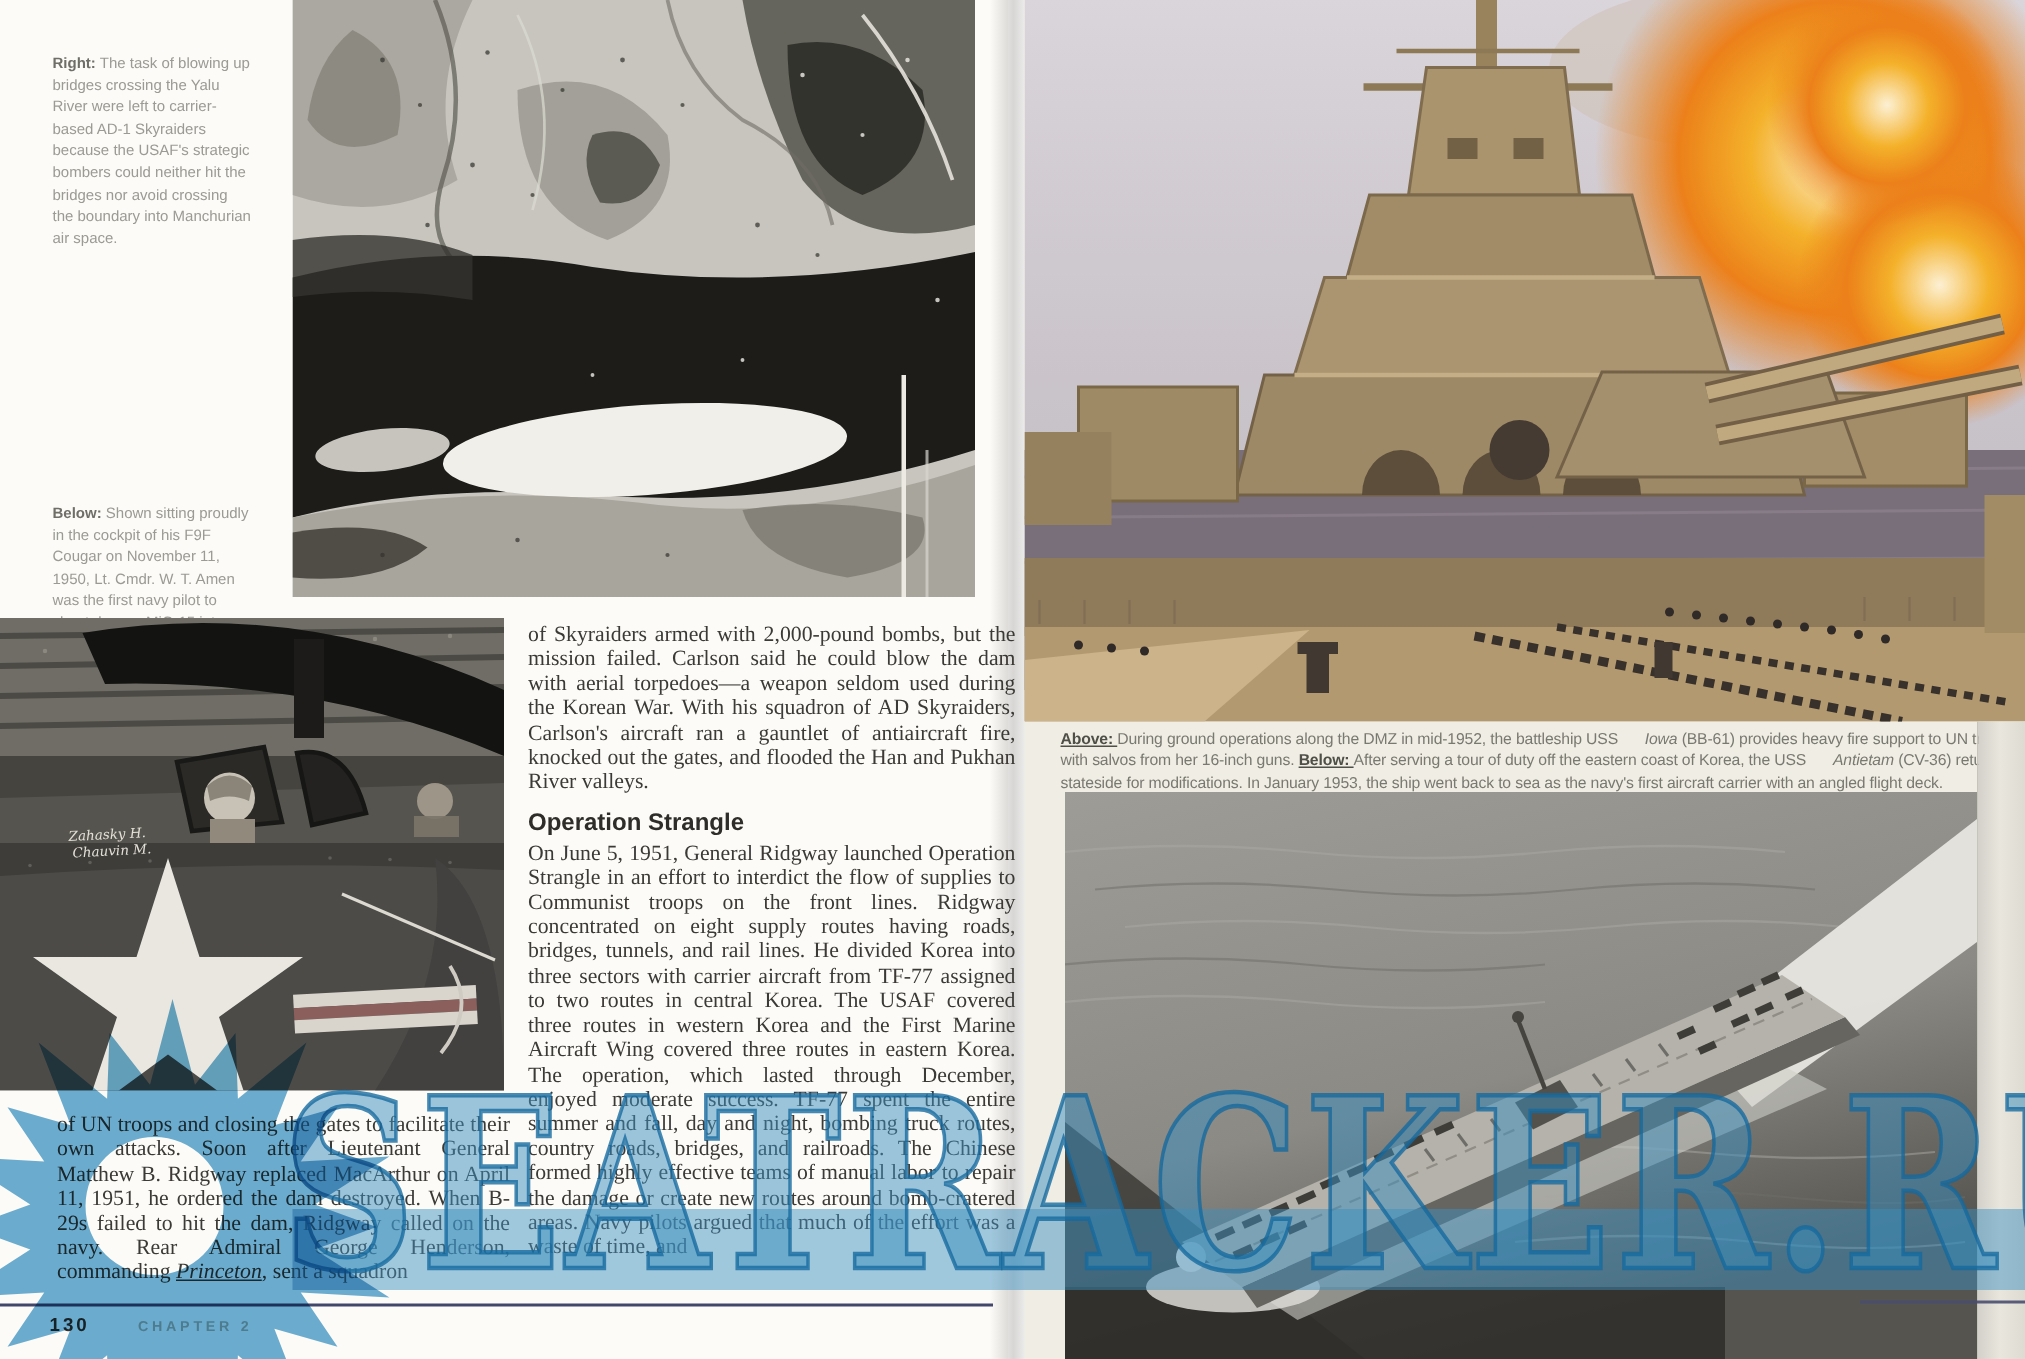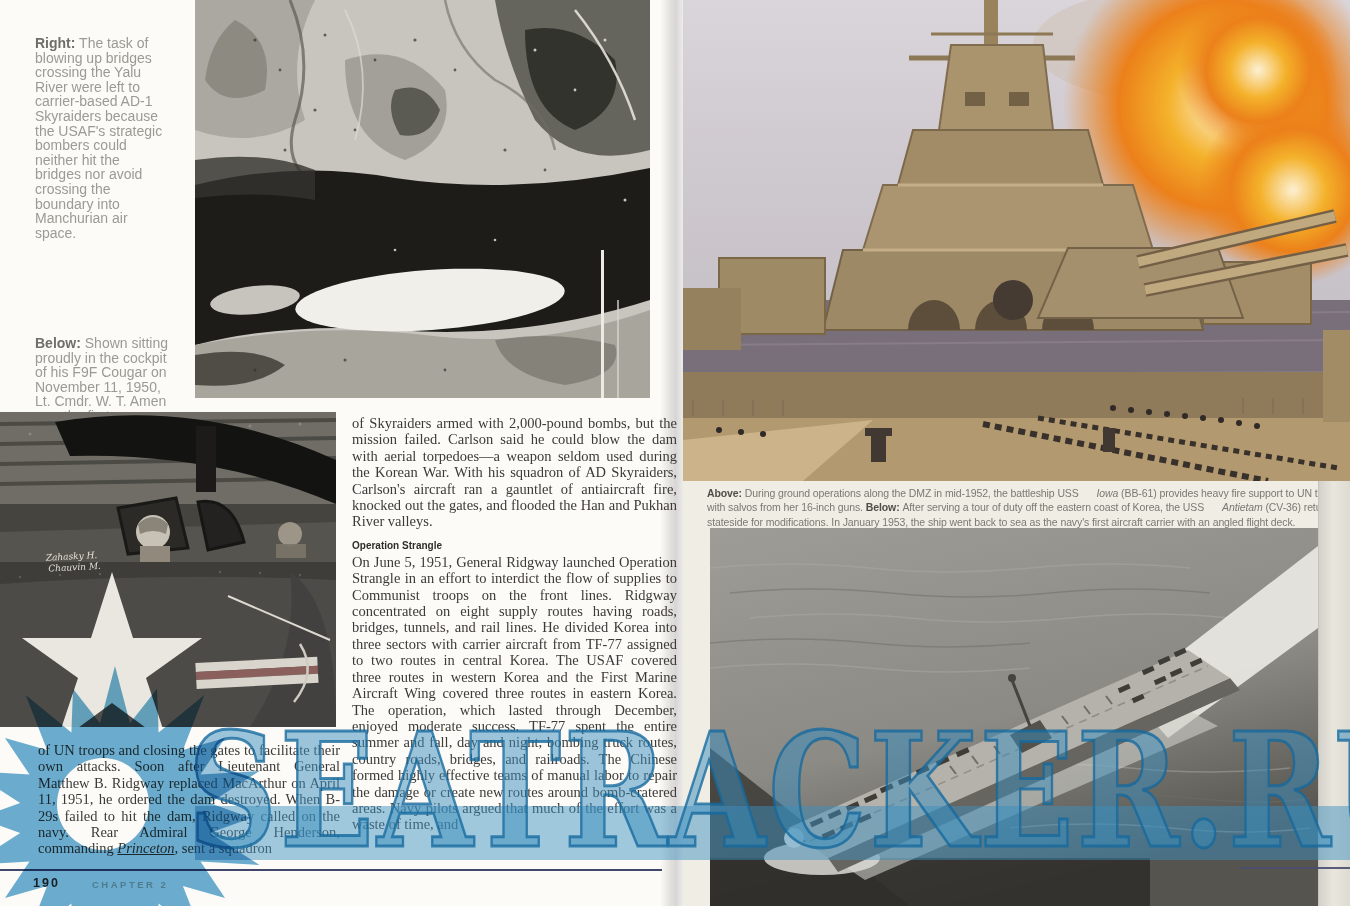--- a/index.html
+++ b/index.html
@@ -9,32 +9,32 @@
 
   
   .page-left{left:0;top:0;width:672px;height:906px;background:#fcfbf8;}
   .page-right{left:683px;top:0;width:667px;height:906px;background:#efede4;}
   .gutter{left:660px;top:0;width:30px;height:906px;
           background:linear-gradient(90deg,rgba(0,0,0,0) 0%,rgba(55,50,45,.20) 52%,rgba(0,0,0,0) 100%);}
   .edge-strip{left:1318px;top:481px;width:32px;height:425px;
           background:linear-gradient(90deg,#d3d1c9 0%,#e8e6dd 45%,#dcdad1 100%);border-left:1px solid #c6c4bb;}
 
   
-  .cap{color:#9b9a93;font-size:14px;line-height:14.6px;}
+  .cap{color:#9b9a93;font-size:10px;line-height:14.6px;}
   .cap b{color:#6f6e67;font-weight:bold;}
   .cap-wide{color:#7a7971;font-size:10.5px;line-height:14.4px;letter-spacing:-0.1px;}
-  .cap-wide b{color:#4f4e47;}
+  .cap-wide b{color:#4f4e47;text-decoration:underline;}
   .cap-wide i{padding-left:15px;}
 
   
   .body-col{font-family:"Liberation Serif", serif;color:#3c3a37;font-size:14.5px;
             line-height:16.4px;text-align:justify;margin:0;}
   .body-col i{font-style:italic;text-decoration:underline;}
   .heading{font-family:"Liberation Sans", sans-serif;font-weight:bold;color:#2e2d2a;
-           font-size:10px;margin:0;}
+           font-size:16px;margin:0;}
 
   
   .rule-left{left:0;top:869px;width:662px;height:2px;background:#43466b;}
   .rule-right{left:1240px;top:867px;width:110px;height:2px;background:#4a4d70;opacity:.9;}
   .folio{color:#33322f;font-size:12.5px;letter-spacing:2px;font-weight:bold;}
   .chapter{color:#b6b5ad;font-size:9.5px;letter-spacing:2.5px;font-weight:bold;}
 
   
   .photo{overflow:hidden;display:block;}
 
@@ -187,21 +187,21 @@
 
   <p class="abs body-col" style="left:38px;top:742px;width:302px;"><span>of UN troops and closing the gates to facilitate their own attacks. Soon after Lieutenant General Matthew B. Ridgway replaced MacArthur on April 11, 1951, he ordered the dam destroyed. When B-29s failed to hit the dam, Ridgway called on the navy. Rear Admiral George Henderson, commanding </span><i>Princeton</i><span>, sent a squadron</span></p>
 
   <div class="abs" style="left:352px;top:415px;width:325px;">
     <p class="body-col">of Skyraiders armed with 2,000-pound bombs, but the mission failed. Carlson said he could blow the dam with aerial torpedoes—a weapon seldom used during the Korean War. With his squadron of AD Skyraiders, Carlson's aircraft ran a gauntlet of antiaircraft fire, knocked out the gates, and flooded the Han and Pukhan River valleys.</p>
     <h3 class="heading" style="margin-top:10px;">Operation Strangle</h3>
     <p class="body-col" style="margin-top:3px;">On June 5, 1951, General Ridgway launched Operation Strangle in an effort to interdict the flow of supplies to Communist troops on the front lines. Ridgway concentrated on eight supply routes having roads, bridges, tunnels, and rail lines. He divided Korea into three sectors with carrier aircraft from TF-77 assigned to two routes in central Korea. The USAF covered three routes in western Korea and the First Marine Aircraft Wing covered three routes in eastern Korea. The operation, which lasted through December, enjoyed moderate success. TF-77 spent the entire summer and fall, day and night, bombing truck routes, country roads, bridges, and railroads. The Chinese formed highly effective teams of manual labor to repair the damage or create new routes around bomb-cratered areas. Navy pilots argued that much of the effort was a waste of time, and</p>
   </div>
 
   <div class="abs rule-left"></div>
-  <div class="abs folio" style="left:33px;top:876px;">190</div>
+  <div class="abs folio" style="left:33px;top:876px;">130</div>
   <div class="abs chapter" style="left:92px;top:879px;">CHAPTER 2</div>
 
   <div class="abs gutter"></div>
 
   <div class="abs page-right"></div>
 
   <svg class="abs photo" style="left:683px;top:0;" width="667" height="481" viewBox="0 0 667 481">
     <defs>
       <radialGradient id="fire" cx="50%" cy="50%" r="50%">
         <stop offset="0%" stop-color="#fff6d6"></stop>

